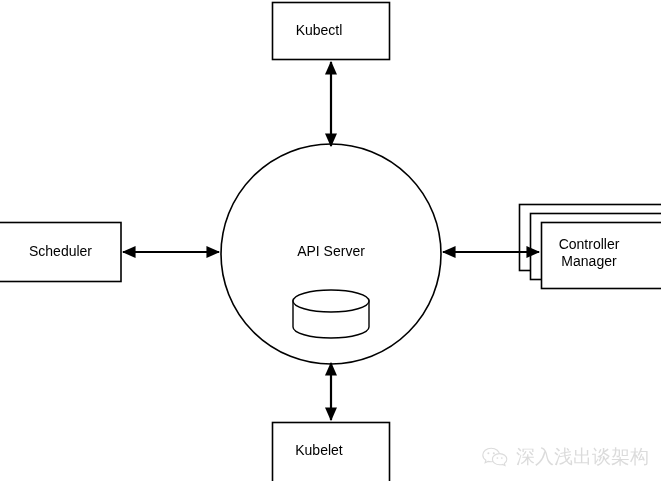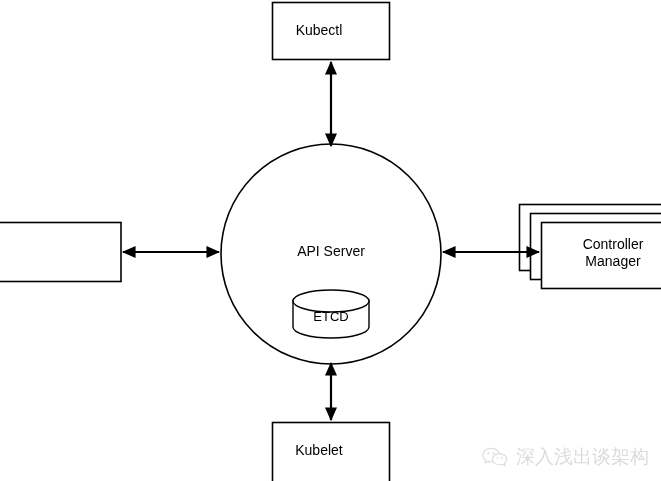--- a/index.html
+++ b/index.html
@@ -31,21 +31,21 @@
     line-height: 17px;
     color: #000000;
     text-align: center;
     white-space: pre-line;
     user-select: none;
   }
   .label-kubectl   { left: 272px; top: 22px;  width: 94px; }
   .label-scheduler { left: 0px;   top: 243px; width: 121px; }
   .label-apiserver { left: 261px; top: 243px; width: 140px; }
   .label-etcd      { left: 293px; top: 308px; width: 76px;  font-size: 13px; }
-  .label-controller{ left: 541px; top: 236px; width: 96px; padding-left: 24px; }
+  .label-controller{ left: 541px; top: 236px; width: 96px; }
   .label-kubelet   { left: 272px; top: 442px; width: 94px; }
 
   #watermark {
     position: absolute;
     left: 481px;
     top: 440px;
     width: 180px;
     height: 34px;
     display: flex;
     align-items: center;
@@ -98,24 +98,24 @@
 
     <line x1="123" y1="252" x2="219" y2="252" stroke="#000000" stroke-width="2.2" marker-start="url(#arrowStart)" marker-end="url(#arrowEnd)"></line>
 
     <line x1="443" y1="252" x2="539" y2="252" stroke="#000000" stroke-width="2.2" marker-start="url(#arrowStart)" marker-end="url(#arrowEnd)"></line>
 
     <line x1="331" y1="363" x2="331" y2="420" stroke="#000000" stroke-width="2.2" marker-start="url(#arrowStart)" marker-end="url(#arrowEnd)"></line>
   </svg>
 
   <div class="node-label label-kubectl">Kubectl</div>
 
+  <div class="node-label label-scheduler">Scheduler</div>
 
   <div class="node-label label-apiserver">API Server</div>
 
-  <div class="node-label label-etcd">ETCD</div>
 
   <div class="node-label label-controller">Controller
 Manager</div>
 
   <div class="node-label label-kubelet">Kubelet</div>
 
   <div id="watermark">
     <svg class="wm-icon" width="28" height="24" viewBox="0 0 28 24">
       <path d="M10.2 3.2 C5.4 3.2 1.8 6.3 1.8 10.0 C1.8 12.1 3.0 14.0 4.9 15.2
                L4.1 17.8 L7.0 16.4 C8.0 16.7 9.1 16.8 10.2 16.8

